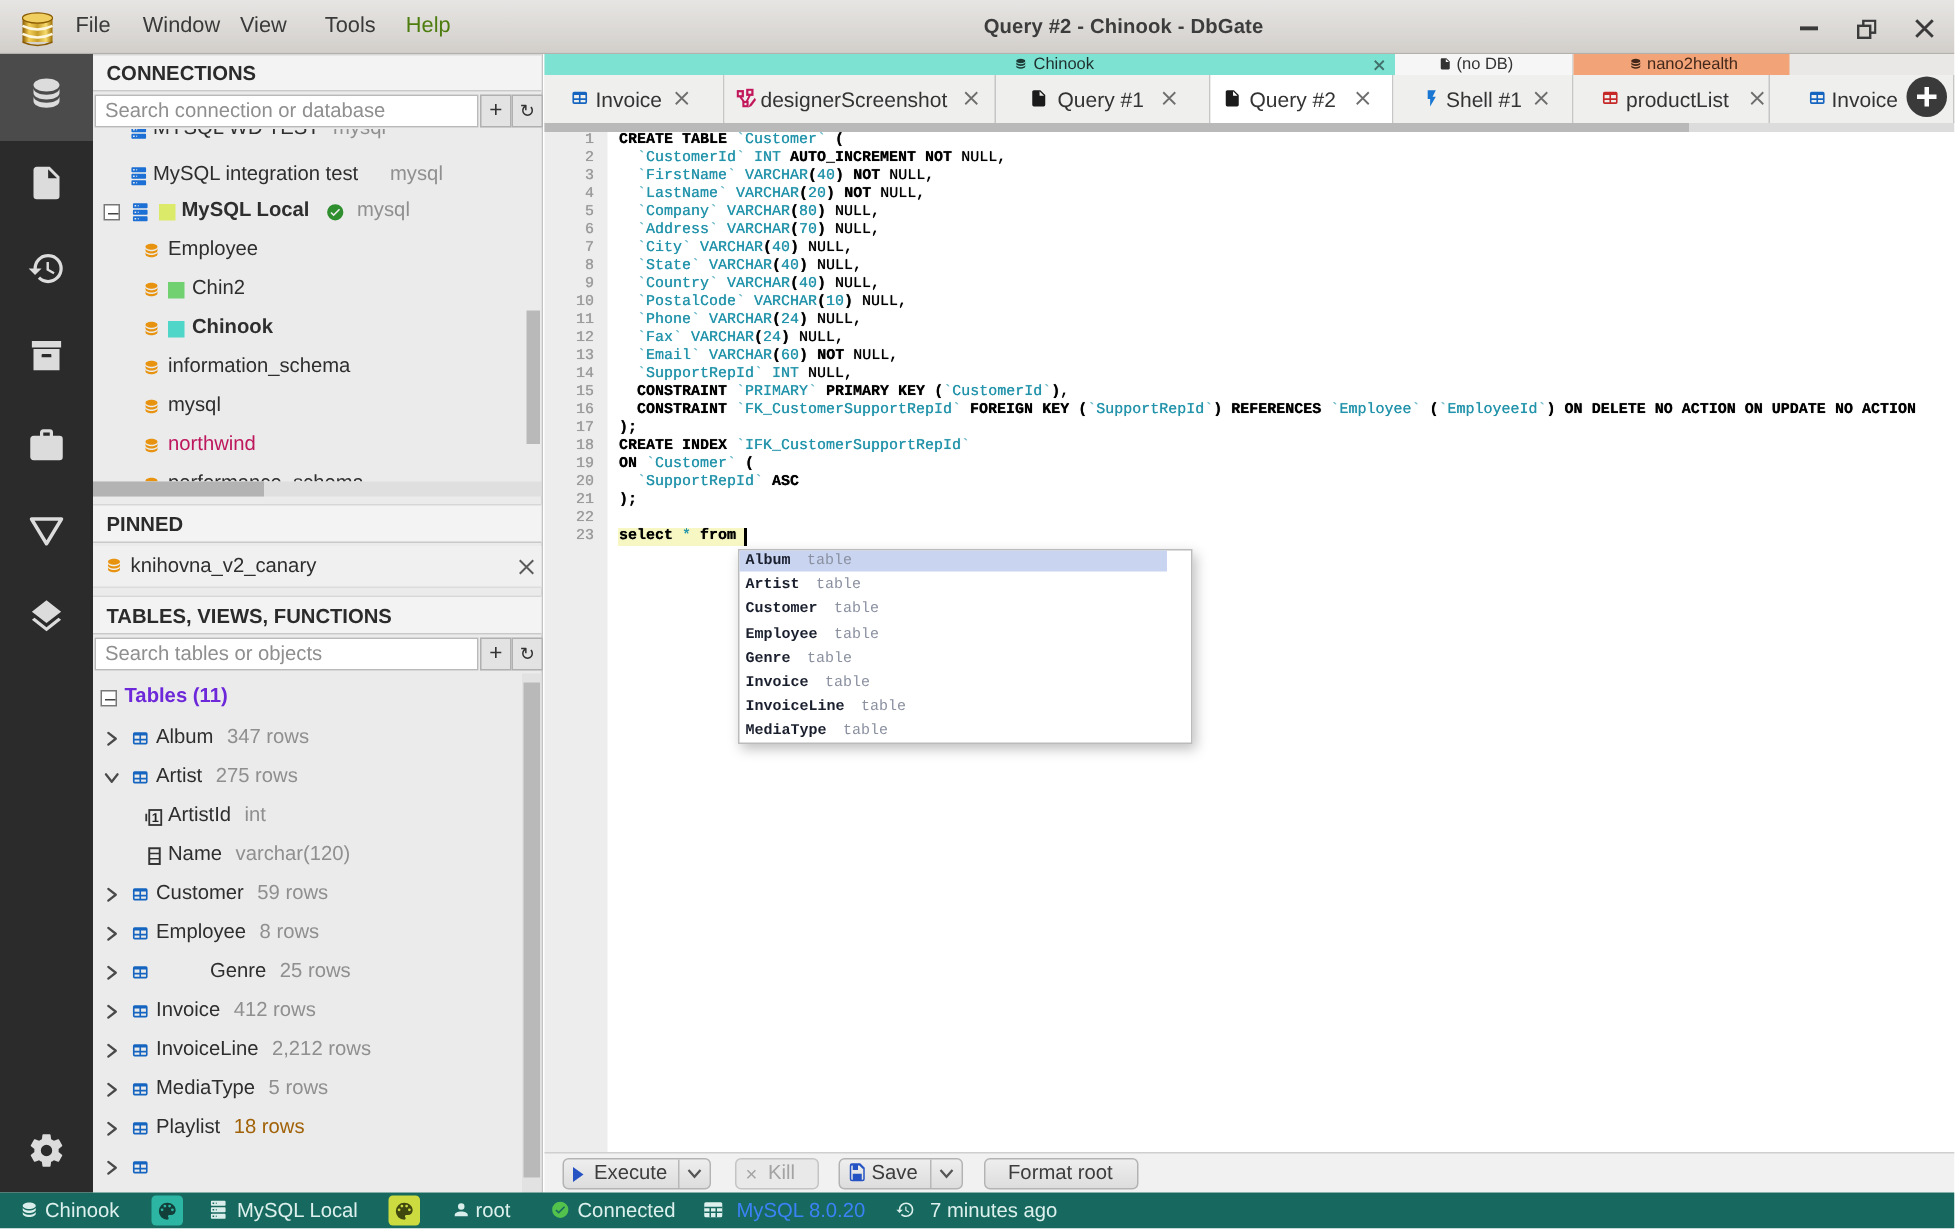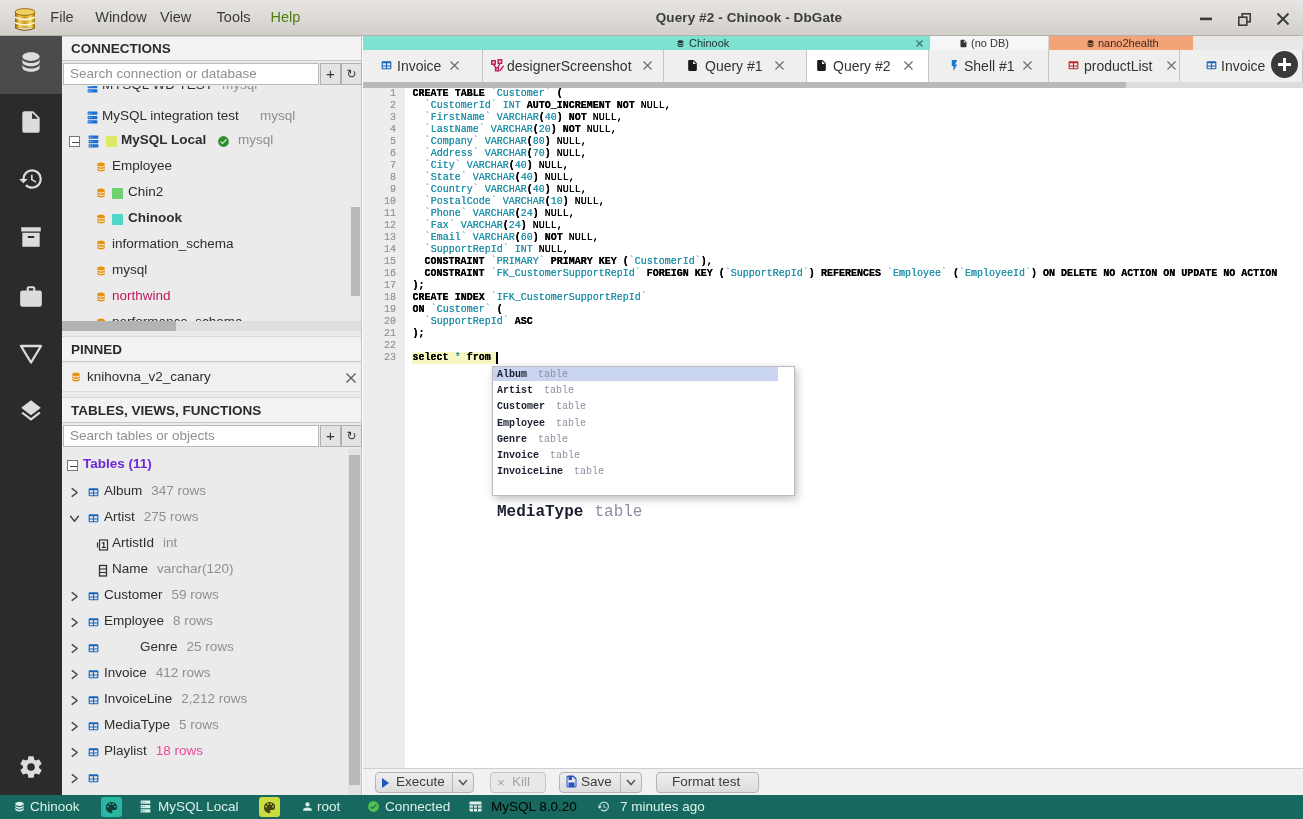--- a/index.html
+++ b/index.html
@@ -294,21 +294,21 @@
 <div style="left:69px;top:747px;width:11px;height:11px;">
       <svg style="" width="11" height="11" viewBox="0 0 11 11">
         <path d="M3.2,1.6L8.2,5.5L3.2,9.4" fill="none" stroke="#4a4a4a" stroke-width="1.5" stroke-linecap="round" stroke-linejoin="round"></path>
       </svg>
     </div>
 <div style="left:87px;top:746px;width:13px;height:13px;">
       <svg style="" width="13" height="13" viewBox="0 0 24 24">
         <path fill="#1565c0" d="M5,4H19A2,2 0 0,1 21,6V17A2,2 0 0,1 19,19H5A2,2 0 0,1 3,17V6A2,2 0 0,1 5,4M5,8V12H11V8H5M13,8V12H19V8H13M5,14V17H11V14H5M13,14V17H19V14H13Z"></path>
       </svg>
     </div>
-<div style="left:104px;top:743px;width:300px;height:18px;font-size:13.5px;color:#2e2e2e;white-space:nowrap;">Playlist<span style="color:#ec4899;margin-left:9px;font-weight:400">18 rows</span></div>
+<div style="left:104px;top:743px;width:300px;height:18px;font-size:13.5px;color:#2e2e2e;white-space:nowrap;">Playlist<span style="color:#a16207;margin-left:9px;font-weight:400">18 rows</span></div>
 <div style="left:69px;top:773px;width:11px;height:11px;">
       <svg style="" width="11" height="11" viewBox="0 0 11 11">
         <path d="M3.2,1.6L8.2,5.5L3.2,9.4" fill="none" stroke="#4a4a4a" stroke-width="1.5" stroke-linecap="round" stroke-linejoin="round"></path>
       </svg>
     </div>
 <div style="left:87px;top:772px;width:13px;height:13px;">
       <svg style="" width="13" height="13" viewBox="0 0 24 24">
         <path fill="#1565c0" d="M5,4H19A2,2 0 0,1 21,6V17A2,2 0 0,1 19,19H5A2,2 0 0,1 3,17V6A2,2 0 0,1 5,4M5,8V12H11V8H5M13,8V12H19V8H13M5,14V17H11V14H5M13,14V17H19V14H13Z"></path>
       </svg>
     </div>
@@ -494,21 +494,21 @@
     </div>
 <div style="left:492px;top:366px;width:303px;height:130px;background:#fff;border:1px solid #bbb;box-shadow:2px 3px 8px rgba(0,0,0,0.25);"></div>
 <div style="left:493px;top:366.5px;width:285px;height:14.5px;background:#c9d4f0;"></div>
 <div style="left:497px;top:369.0px;width:280px;height:13px;font-family:'Liberation Mono',monospace;font-size:10px;font-weight:700;color:#1a1f2e;white-space:pre;">Album<span style="font-weight:400;color:#8a90a0;margin-left:11px">table</span></div>
 <div style="left:497px;top:385.2px;width:280px;height:13px;font-family:'Liberation Mono',monospace;font-size:10px;font-weight:700;color:#1a1f2e;white-space:pre;">Artist<span style="font-weight:400;color:#8a90a0;margin-left:11px">table</span></div>
 <div style="left:497px;top:401.4px;width:280px;height:13px;font-family:'Liberation Mono',monospace;font-size:10px;font-weight:700;color:#1a1f2e;white-space:pre;">Customer<span style="font-weight:400;color:#8a90a0;margin-left:11px">table</span></div>
 <div style="left:497px;top:417.6px;width:280px;height:13px;font-family:'Liberation Mono',monospace;font-size:10px;font-weight:700;color:#1a1f2e;white-space:pre;">Employee<span style="font-weight:400;color:#8a90a0;margin-left:11px">table</span></div>
 <div style="left:497px;top:433.8px;width:280px;height:13px;font-family:'Liberation Mono',monospace;font-size:10px;font-weight:700;color:#1a1f2e;white-space:pre;">Genre<span style="font-weight:400;color:#8a90a0;margin-left:11px">table</span></div>
 <div style="left:497px;top:450.0px;width:280px;height:13px;font-family:'Liberation Mono',monospace;font-size:10px;font-weight:700;color:#1a1f2e;white-space:pre;">Invoice<span style="font-weight:400;color:#8a90a0;margin-left:11px">table</span></div>
 <div style="left:497px;top:466.2px;width:280px;height:13px;font-family:'Liberation Mono',monospace;font-size:10px;font-weight:700;color:#1a1f2e;white-space:pre;">InvoiceLine<span style="font-weight:400;color:#8a90a0;margin-left:11px">table</span></div>
-<div style="left:497px;top:482.4px;width:280px;height:13px;font-family:'Liberation Mono',monospace;font-size:16px;font-weight:700;color:#1a1f2e;white-space:pre;margin-top:21px;">MediaType<span style="font-weight:400;color:#8a90a0;margin-left:11px">table</span></div>
+<div style="left:497px;top:482.4px;width:280px;height:13px;font-family:'Liberation Mono',monospace;font-size:10px;font-weight:700;color:#1a1f2e;white-space:pre;">MediaType<span style="font-weight:400;color:#8a90a0;margin-left:11px">table</span></div>
 <div style="left:363px;top:768px;width:940px;height:27px;background:#f1f1f1;border-top:1px solid #cfcfcf;"></div>
 <div style="left:375px;top:772px;width:99px;height:21px;background:linear-gradient(#eeeeee,#dddddd);border:1px solid #b3b3b3;border-radius:4px;font-size:13.5px;color:#3c3c3c;"></div>
 <div style="left:381px;top:778px;width:9px;height:10px;">
       <svg style="" width="9" height="10" viewBox="0 0 9 10">
         <path d="M1,0 L8,5 L1,10 Z" fill="#2553c4"></path>
       </svg>
     </div>
 <div style="left:396px;top:774px;width:60px;height:16px;font-size:13.5px;color:#3c3c3c;">Execute</div>
 <div style="left:452px;top:773px;width:1px;height:19px;background:#b8b8b8;"></div>
 <div style="left:457px;top:776px;width:12px;height:12px;">
@@ -527,21 +527,21 @@
       </svg>
     </div>
 <div style="left:581px;top:774px;width:34px;height:16px;font-size:13.5px;color:#3c3c3c;">Save</div>
 <div style="left:620px;top:773px;width:1px;height:19px;background:#b8b8b8;"></div>
 <div style="left:625px;top:776px;width:12px;height:12px;">
       <svg style="" width="12" height="12" viewBox="0 0 12 12">
         <path d="M2,4L6,8.5L10,4" fill="none" stroke="#555" stroke-width="1.5"></path>
       </svg>
     </div>
 <div style="left:656px;top:772px;width:103px;height:21px;background:linear-gradient(#eeeeee,#dddddd);border:1px solid #b3b3b3;border-radius:4px;font-size:13.5px;color:#3c3c3c;"></div>
-<div style="left:672px;top:774px;width:80px;height:16px;font-size:13.5px;color:#3c3c3c;">Format test</div>
+<div style="left:672px;top:774px;width:80px;height:16px;font-size:13.5px;color:#3c3c3c;">Format root</div>
 <div style="left:0px;top:795px;width:1303px;height:24px;background:#17695f;"></div>
 <div style="left:13px;top:800px;width:13px;height:13px;">
       <svg style="" width="13" height="13" viewBox="0 0 24 24">
         <path fill="#d9eeea" d="M12,3C7.58,3 4,4.79 4,7C4,9.21 7.58,11 12,11C16.42,11 20,9.21 20,7C20,4.79 16.42,3 12,3M4,9V12C4,14.21 7.58,16 12,16C16.42,16 20,14.21 20,12V9C20,11.21 16.42,13 12,13C7.58,13 4,11.21 4,9M4,14V17C4,19.21 7.58,21 12,21C16.42,21 20,19.21 20,17V14C20,16.21 16.42,18 12,18C7.58,18 4,16.21 4,14Z"></path>
       </svg>
     </div>
 <div style="left:30px;top:799px;width:200px;height:16px;font-size:13.5px;color:#ddf0ed;white-space:nowrap;">Chinook</div>
 <div style="left:101px;top:797px;width:21px;height:20px;background:#2cb5a3;border-radius:3px;"></div>
 <div style="left:104px;top:800px;width:15px;height:15px;">
       <svg style="" width="15" height="15" viewBox="0 0 24 24">
@@ -571,19 +571,19 @@
         <path fill="#52c24d" d="M12,2A10,10 0 0,1 22,12A10,10 0 0,1 12,22A10,10 0 0,1 2,12A10,10 0 0,1 12,2M10,17L18,9L16.59,7.58L10,14.17L7.41,11.58L6,13L10,17Z"></path>
       </svg>
     </div>
 <div style="left:385px;top:799px;width:200px;height:16px;font-size:13.5px;color:#ddf0ed;white-space:nowrap;">Connected</div>
 <div style="left:469px;top:800px;width:13px;height:13px;">
       <svg style="" width="13" height="13" viewBox="0 0 13 13">
         <rect x="0.5" y="1.5" width="12" height="10" rx="1" fill="#ddf0ed"></rect>
         <path d="M0.5,5H12.5M4.5,5V11.5M8.5,5V11.5M0.5,8.2H12.5" stroke="#17695f" stroke-width="1"></path>
       </svg>
     </div>
-<div style="left:491px;top:799px;width:200px;height:16px;font-size:13.5px;color:#000000;white-space:nowrap;">MySQL 8.0.20</div>
+<div style="left:491px;top:799px;width:200px;height:16px;font-size:13.5px;color:#3b82f6;white-space:nowrap;">MySQL 8.0.20</div>
 <div style="left:597px;top:800px;width:13px;height:13px;">
       <svg style="" width="13" height="13" viewBox="0 0 24 24">
         <path fill="#d9eeea" d="M13.5,8H12V13L16.28,15.54L17,14.33L13.5,12.25V8M13,3A9,9 0 0,0 4,12H1L4.96,16.03L9,12H6A7,7 0 0,1 13,5A7,7 0 0,1 20,12A7,7 0 0,1 13,19C11.07,19 9.32,18.21 8.06,16.94L6.64,18.36C8.27,20 10.5,21 13,21A9,9 0 0,0 22,12A9,9 0 0,0 13,3"></path>
       </svg>
     </div>
 <div style="left:620px;top:799px;width:200px;height:16px;font-size:13.5px;color:#ddf0ed;white-space:nowrap;">7 minutes ago</div>
 </div>
 </body></html>

